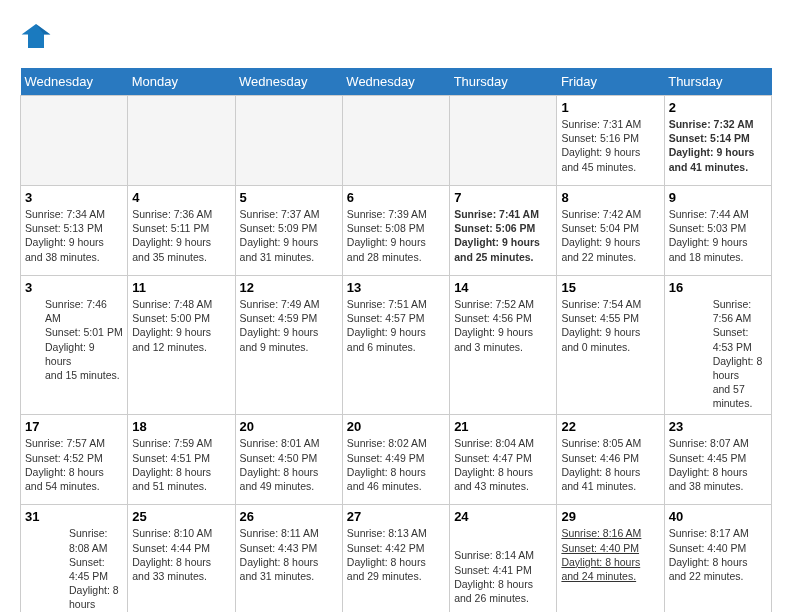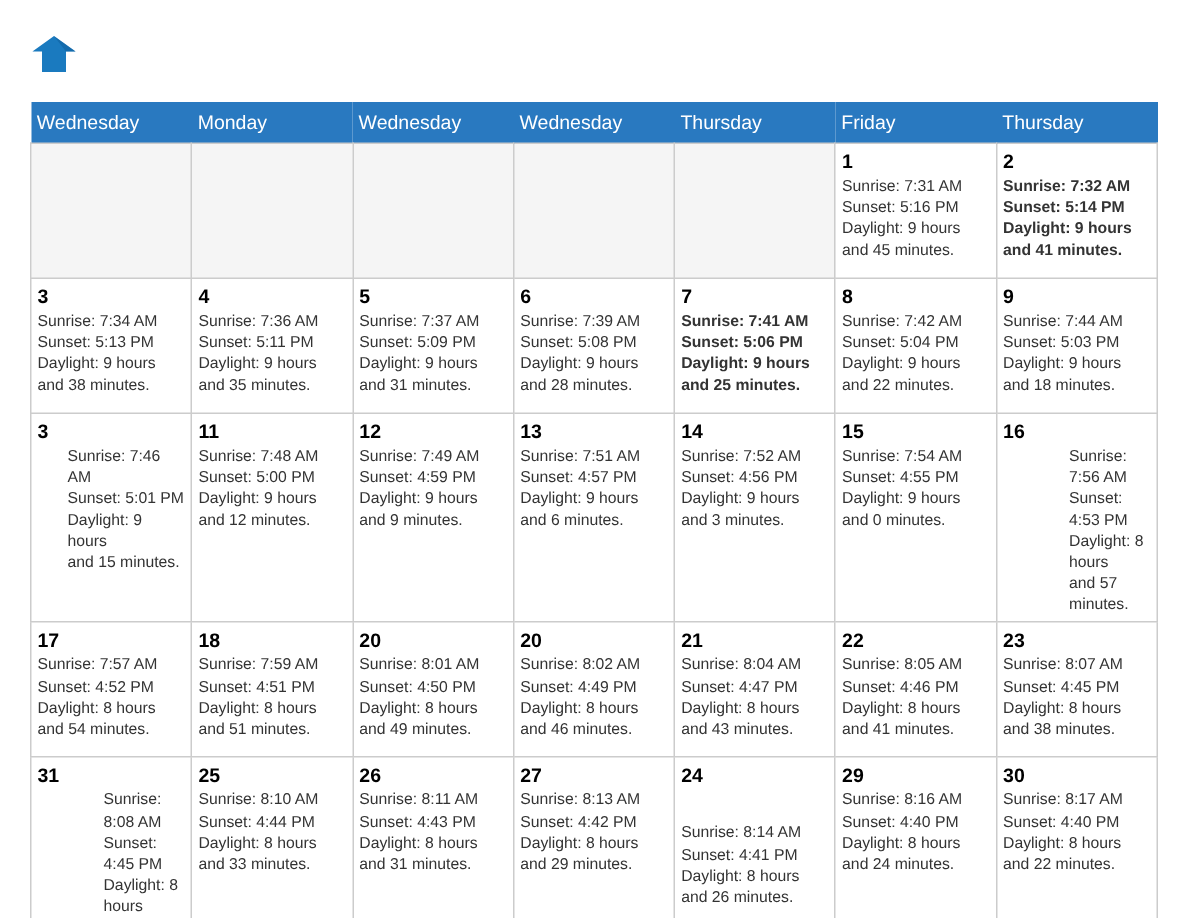--- a/index.html
+++ b/index.html
@@ -325,27 +325,27 @@
         </td>
         <td>
           <div class="day-number">24</div>
           <div class="day-info" style="white-space: pre-line; margin-top: 24px;">Sunrise: 8:14 AM
 Sunset: 4:41 PM
 Daylight: 8 hours
 and 26 minutes.</div>
         </td>
         <td>
           <div class="day-number">29</div>
-          <div class="day-info" style="white-space: pre-line;">Sunrise: 8:16 AM
+          <div class="day-info" style="white-space: pre-line; text-decoration: underline;">Sunrise: 8:16 AM
 Sunset: 4:40 PM
 Daylight: 8 hours
 and 24 minutes.</div>
         </td>
         <td>
-          <div class="day-number">30</div>
+          <div class="day-number">40</div>
           <div class="day-info" style="white-space: pre-line;">Sunrise: 8:17 AM
 Sunset: 4:40 PM
 Daylight: 8 hours
 and 22 minutes.</div>
         </td>
       </tr>
     </tbody>
 </table>
 
 </body></html>

